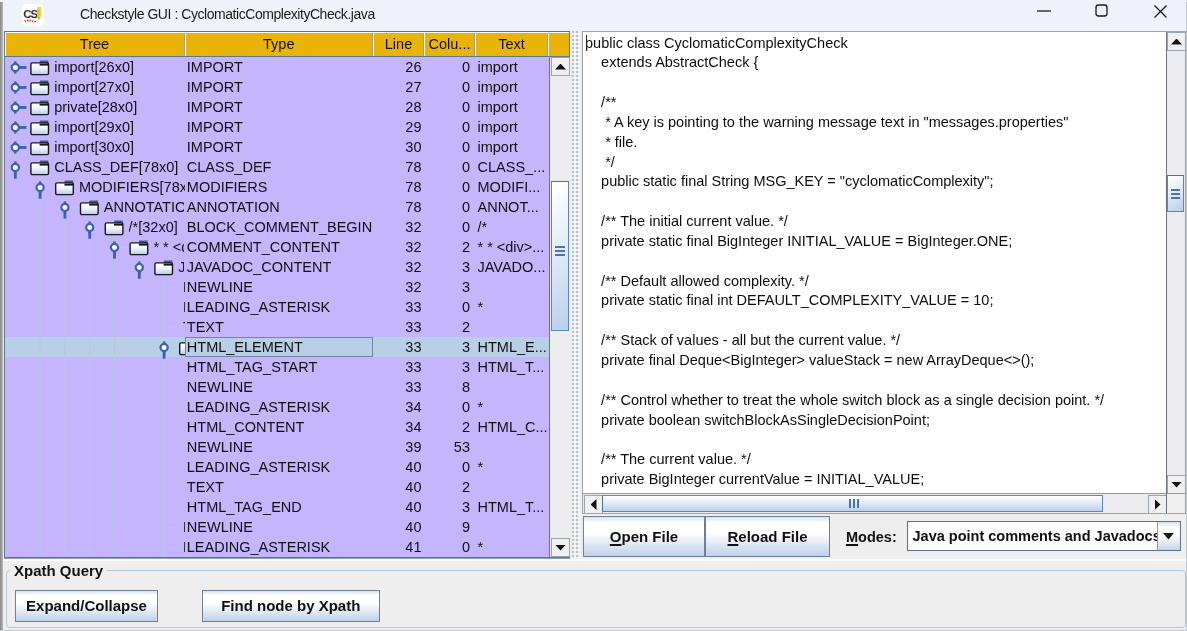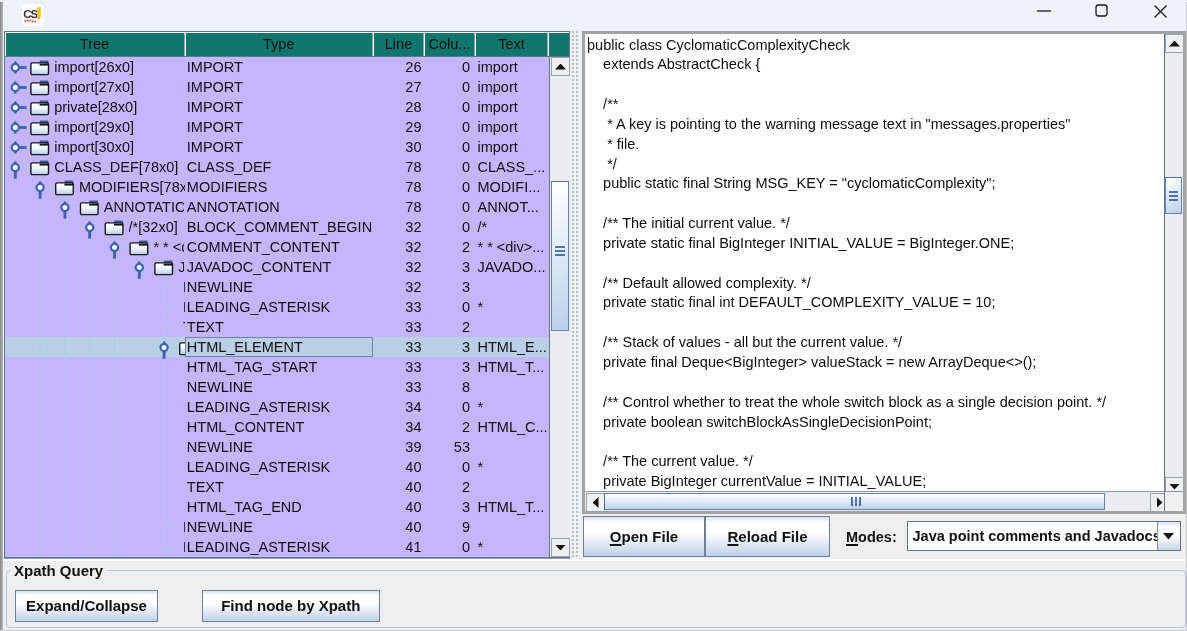--- a/index.html
+++ b/index.html
@@ -5,42 +5,42 @@
   body{width:1187px;height:631px;overflow:hidden;background:#eeeeee;
        font-family:"Liberation Sans",sans-serif;}
   #win{position:absolute;top:0;left:0;width:1187px;height:631px;background:#eeeeee;}
   .abs{position:absolute;}
   
   #titlebar{position:absolute;left:0;top:0;width:1187px;height:31px;background:#f0f2f9;}
   #appicon{position:absolute;left:22px;top:4px;width:22px;height:22px;background:#fff;border-radius:5px;}
   #title{position:absolute;left:80px;top:6px;font-size:14px;letter-spacing:-0.45px;color:#1b1b1b;}
   
   #lpane{position:absolute;left:3.5px;top:31px;width:564px;height:525px;border:1px solid #60768a;background:#fff;box-shadow:0 1px 0 #8ba0b2;}
-  .hcell{position:absolute;top:0;height:24px;background:#0f766e;
+  .hcell{position:absolute;top:0;height:24px;background:#eab308;
          box-shadow:inset 1px 1px 0 #fdfdfd, inset -1px 0 0 #93a1ae;
          font-size:14.5px;color:#111;text-align:center;line-height:24px;}
   #lhead{position:absolute;left:0;top:0;width:564px;height:24px;background:#f0f0f0;border-bottom:1px solid #60768a;}
   #lview{position:absolute;left:0px;top:24.5px;width:544.5px;height:500.5px;background:#c4b5fd;overflow:hidden;}
   #selrow{position:absolute;left:0;top:280px;width:544.5px;height:20px;background:#b8cfe5;}
   #focuscell{position:absolute;left:180px;top:280px;width:188.5px;height:20px;border:1px solid #6d84a8;box-sizing:border-box;}
   .tl{position:absolute;height:20px;line-height:20px;font-size:14.5px;color:#111;white-space:pre;}
   .colblock{position:absolute;top:0;font-size:14.5px;line-height:20px;color:#111;white-space:pre;}
   #vsb1{position:absolute;left:544.5px;top:25px;width:20px;height:500px;background:#ececee;border-left:1px solid #60768a;}
   
   .sbtn{position:absolute;background:#f0f0f0;border:1px solid #99a6b2;}
   .tri{position:absolute;background:#141414;}
   .thumbv{position:absolute;background:linear-gradient(150deg,#fdfeff 5%,#e2ecf7 45%,#b9d0ea 100%);
           border:1px solid #6284b5;border-top-color:#4c70a4;box-sizing:border-box;}
   .thumbh{position:absolute;background:linear-gradient(180deg,#fdfeff 5%,#e2ecf7 45%,#b9d0ea 100%);
           border:1px solid #6284b5;border-left-color:#4c70a4;box-sizing:border-box;}
   .gripv{position:absolute;left:3px;right:3px;height:2px;background:#4d74ac;}
   .griph{position:absolute;top:3px;bottom:3px;width:2px;background:#4d74ac;}
   
   
-  #rpane{position:absolute;left:582px;top:31px;width:604px;height:483px;border:3px solid #a3a3a3;box-sizing:border-box;background:#fff;}
+  #rpane{position:absolute;left:582px;top:31px;width:604px;height:483px;border:1px solid #a3a3a3;box-sizing:border-box;background:#fff;}
   #code{position:absolute;left:2px;top:1.5px;margin:0;font-family:"Liberation Sans",sans-serif;
         font-size:14.5px;line-height:19.85px;color:#0d0d0d;}
   #caret{position:absolute;left:2.5px;top:3px;width:1.5px;height:16px;background:#222;}
   #vsb2{position:absolute;right:0px;top:0px;width:18px;height:462px;background:#ececee;border-left:1px solid #60768a;}
   #hsb{position:absolute;left:0px;bottom:0px;width:585px;height:19px;background:#ececee;border-top:1px solid #8d9aa8;}
   #corner{position:absolute;right:0;bottom:0;width:18px;height:19px;background:#f0f0f0;border-left:1px solid #60768a;border-top:1px solid #8d9aa8;}
   
   .mbtn{position:absolute;box-sizing:border-box;border:1px solid #6e8094;
         background:linear-gradient(180deg,#d7e2ef 0%,#ffffff 14%,#ffffff 40%,#bed1e8 100%);
         font-size:15px;font-weight:bold;color:#111;text-align:center;}
@@ -65,20 +65,21 @@
   <div id="titlebar">
     <div id="appicon">
       <svg width="22" height="22" viewBox="0 0 22 22">
         <text x="1.2" y="13.8" font-family="Liberation Sans" font-size="11.5" font-weight="bold" fill="#333333" letter-spacing="-1">CS</text>
         <rect x="15" y="3.2" width="3.8" height="9.6" fill="#f6c21d"></rect>
         <rect x="15" y="3.2" width="3.8" height="1.8" fill="#fbda66"></rect>
         <path d="M15 12.8 L18.8 12.8 L16.9 16.2 Z" fill="#f2a51b"></path>
         <path d="M2.5 16.2 L4 17.8 L5.5 16.2 L7 17.8 L8.5 16.2 L10 17.8 L11.5 16.2 L13 17.8 L14.5 16.2" stroke="#da382c" stroke-width="1.2" fill="none" stroke-dasharray="2.2 1.4"></path>
       </svg>
     </div>
+    <span id="title">Checkstyle GUI : CyclomaticComplexityCheck.java</span>
     <svg class="abs" style="left:1036px;top:0;" width="120" height="24" viewBox="0 0 120 24">
       <line x1="1" y1="11" x2="15" y2="11" stroke="#1a1a1a" stroke-width="1.3"></line>
       <rect x="60" y="5" width="11" height="11" rx="2.5" fill="none" stroke="#1a1a1a" stroke-width="1.3"></rect>
     </svg>
     <svg class="abs" style="left:1153px;top:0;" width="16" height="24" viewBox="0 0 16 24">
       <path d="M1.5 5.5 L13.5 17.5 M13.5 5.5 L1.5 17.5" stroke="#1a1a1a" stroke-width="1.3" fill="none"></path>
     </svg>
   </div>
 
   <div id="lpane">

